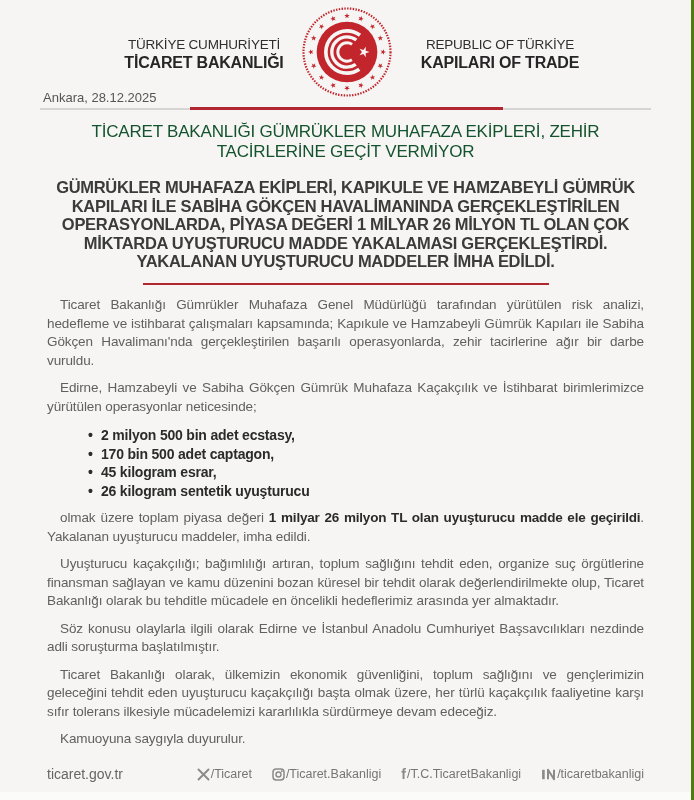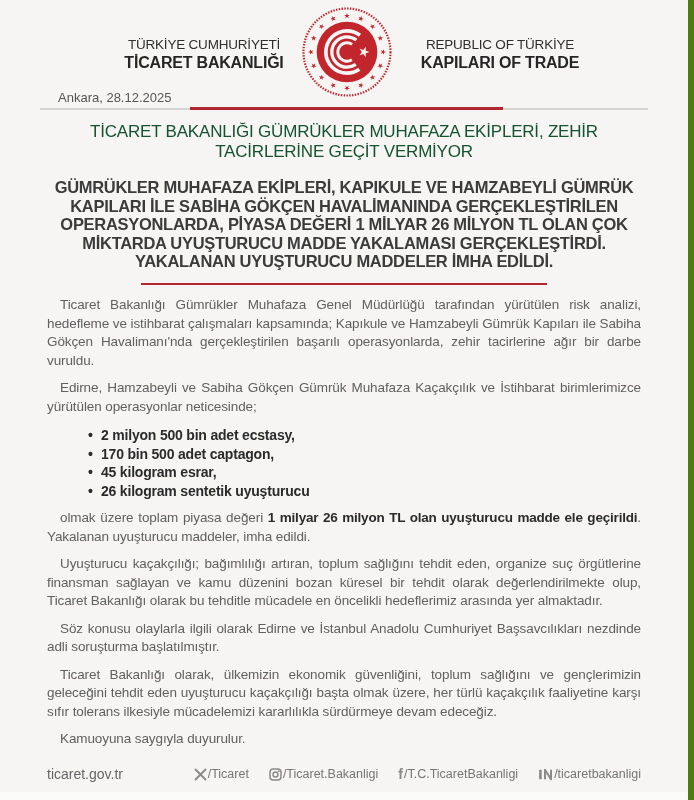--- a/index.html
+++ b/index.html
@@ -1,31 +1,31 @@
 <!DOCTYPE html>
 <html><head>
 <meta charset="utf-8">
 <style>
   * { margin:0; padding:0; box-sizing:border-box; }
   html,body { width:694px; }
   body { font-family:"Liberation Sans", sans-serif; background:#eceae9; }
   .page {
     position:relative; width:694px; height:800px; overflow:hidden;
     background:#f6f5f4;
-    border-right:6px solid #4d7c0f;
+    border-right:3px solid #4d7c0f;
   }
   
   .header { position:relative; height:108px; }
   .org-block { position:absolute; text-align:center; letter-spacing:-0.2px; }
   .org-tr { left:118px; width:172px; top:37px; }
   .org-en { left:420px; width:160px; top:37px; }
   .org-line1 { font-size:13.5px; color:#2f2f2f; font-weight:400; white-space:nowrap; }
   .org-line2 { font-size:16px; color:#262626; font-weight:bold; white-space:nowrap; margin-top:2px; }
   .emblem { position:absolute; left:301px; top:6px; }
-  .dateline { position:absolute; left:58px; top:90px; font-size:13px; color:#555; }
+  .dateline { position:absolute; left:43px; top:90px; font-size:13px; color:#555; }
   .hdr-rule { position:absolute; left:40px; right:40px; top:108px; height:2px; background:#d7d5d3; }
   .hdr-rule-red { position:absolute; left:190px; top:107px; width:313px; height:3px; background:#b02730; }
   
   .content { padding:0 47px; }
   .title {
     margin:14px auto 0; max-width:580px; text-align:center;
     font-size:17px; line-height:20px; font-weight:400; color:#14532d; letter-spacing:-0.2px;
   }
   .subtitle {
     margin:16px auto 0; max-width:604px; text-align:center;

